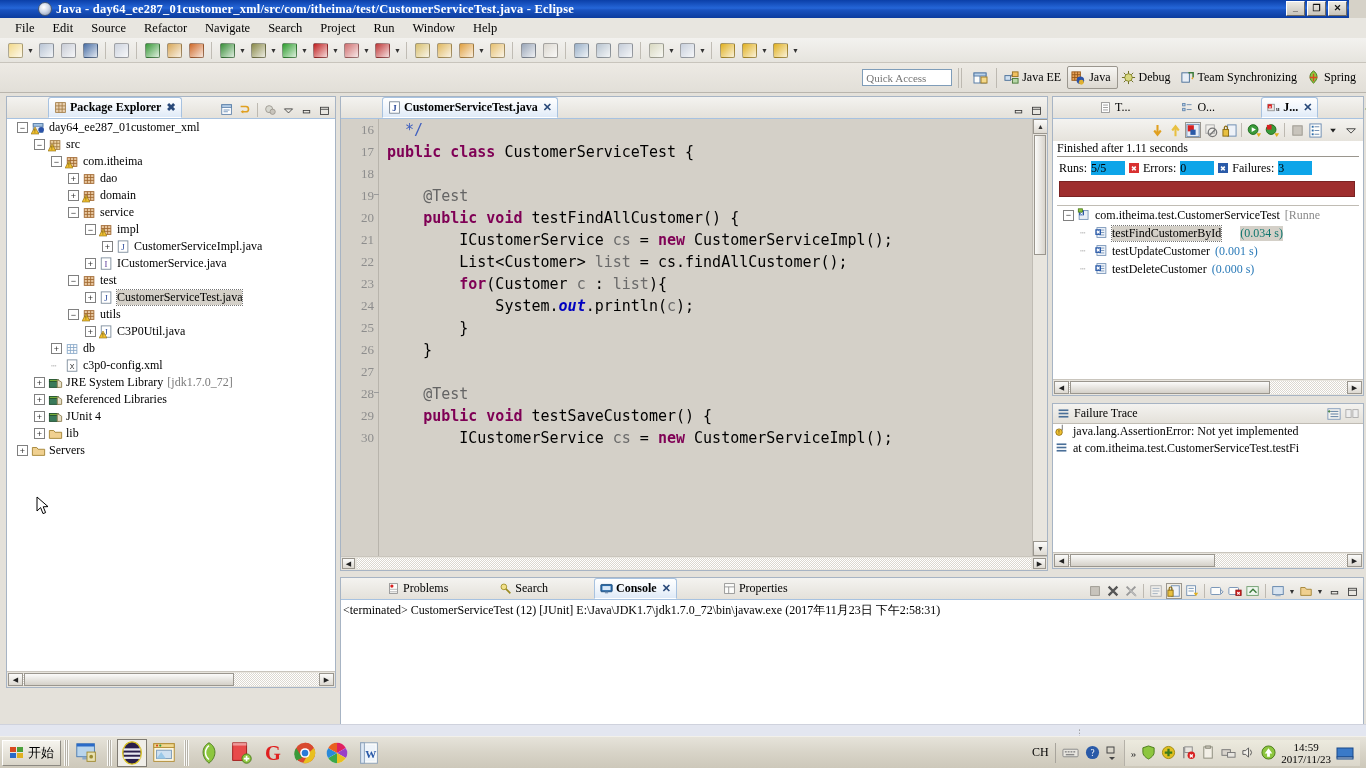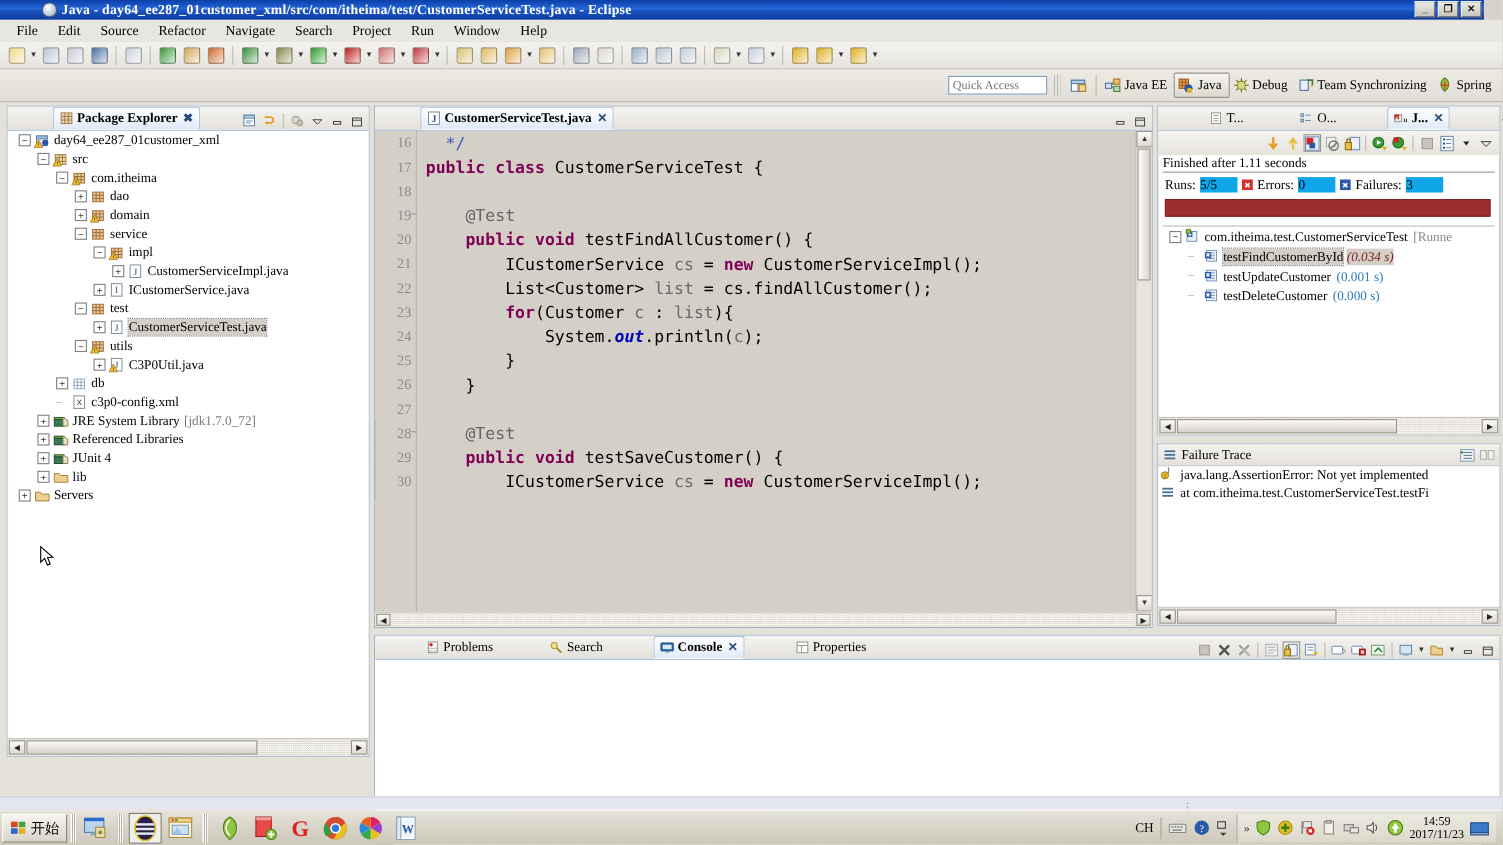--- a/index.html
+++ b/index.html
@@ -1013,21 +1013,21 @@
             <span style="width: 14px; flex: 0 0 auto; color: rgb(153, 153, 153); font-size: 9px;">┄</span>
             <span class="ticon"><svg width="14" height="13" viewBox="0 0 16 16">
                 <rect x="3" y="2" width="11" height="12" fill="#eef3fa" stroke="#6a8ab0"></rect>
                 <line x1="6" y1="5" x2="12" y2="5" stroke="#6a8ab0"></line>
                 <line x1="6" y1="8" x2="12" y2="8" stroke="#6a8ab0"></line>
                 <line x1="6" y1="11" x2="12" y2="11" stroke="#6a8ab0"></line>
                 <rect x="1" y="4" width="7" height="7" fill="#2a5aa8"></rect>
                 <text x="4.5" y="9.6" font-size="6.5" fill="#fff" text-anchor="middle" font-family="Liberation Sans,sans-serif">✖</text>
               </svg></span>
             <span class="tlabel sel">testFindCustomerById</span>
-            <span style="margin-left: 3px; color: #7f1d1d; background: rgb(212, 208, 200); font-style: italic;">(0.034 s)</span>
+            <span style="margin-left: 19px; color: #0f766e; background: rgb(212, 208, 200);">(0.034 s)</span>
           </div>
           <div class="trow" style="height: 18px;">
             <span class="tspacer" style="width: 21px;"></span>
             <span style="width: 14px; flex: 0 0 auto; color: rgb(153, 153, 153); font-size: 9px;">┄</span>
             <span class="ticon"><svg width="14" height="13" viewBox="0 0 16 16">
                 <rect x="3" y="2" width="11" height="12" fill="#eef3fa" stroke="#6a8ab0"></rect>
                 <line x1="6" y1="5" x2="12" y2="5" stroke="#6a8ab0"></line>
                 <line x1="6" y1="8" x2="12" y2="8" stroke="#6a8ab0"></line>
                 <line x1="6" y1="11" x2="12" y2="11" stroke="#6a8ab0"></line>
                 <rect x="1" y="4" width="7" height="7" fill="#2a5aa8"></rect>
@@ -1244,20 +1244,21 @@
             <span class="mini-btn">
               <svg width="13" height="13" viewBox="0 0 16 16">
                 <rect x="3" y="4" width="10" height="9" fill="none" stroke="#333"></rect>
                 <line x1="3" y1="6.5" x2="13" y2="6.5" stroke="#333"></line>
               </svg>
             </span>
           </div>
       </div>
 
       <div class="console-body">
+        <div class="console-line">&lt;terminated&gt; CustomerServiceTest (12) [JUnit] E:\Java\JDK1.7\jdk1.7.0_72\bin\javaw.exe (2017年11月23日 下午2:58:31)</div>
         <div class="console-out"></div>
       </div>
       <div class="hsb">
         <div class="track"></div>
         <div class="ar" style="left:1px;">◀</div>
         <div class="ar" style="right:1px;">▶</div>
       </div>
     </div>
 
     <svg style="position:absolute;left:36px;top:403px;" width="14" height="20" viewBox="0 0 14 20">

